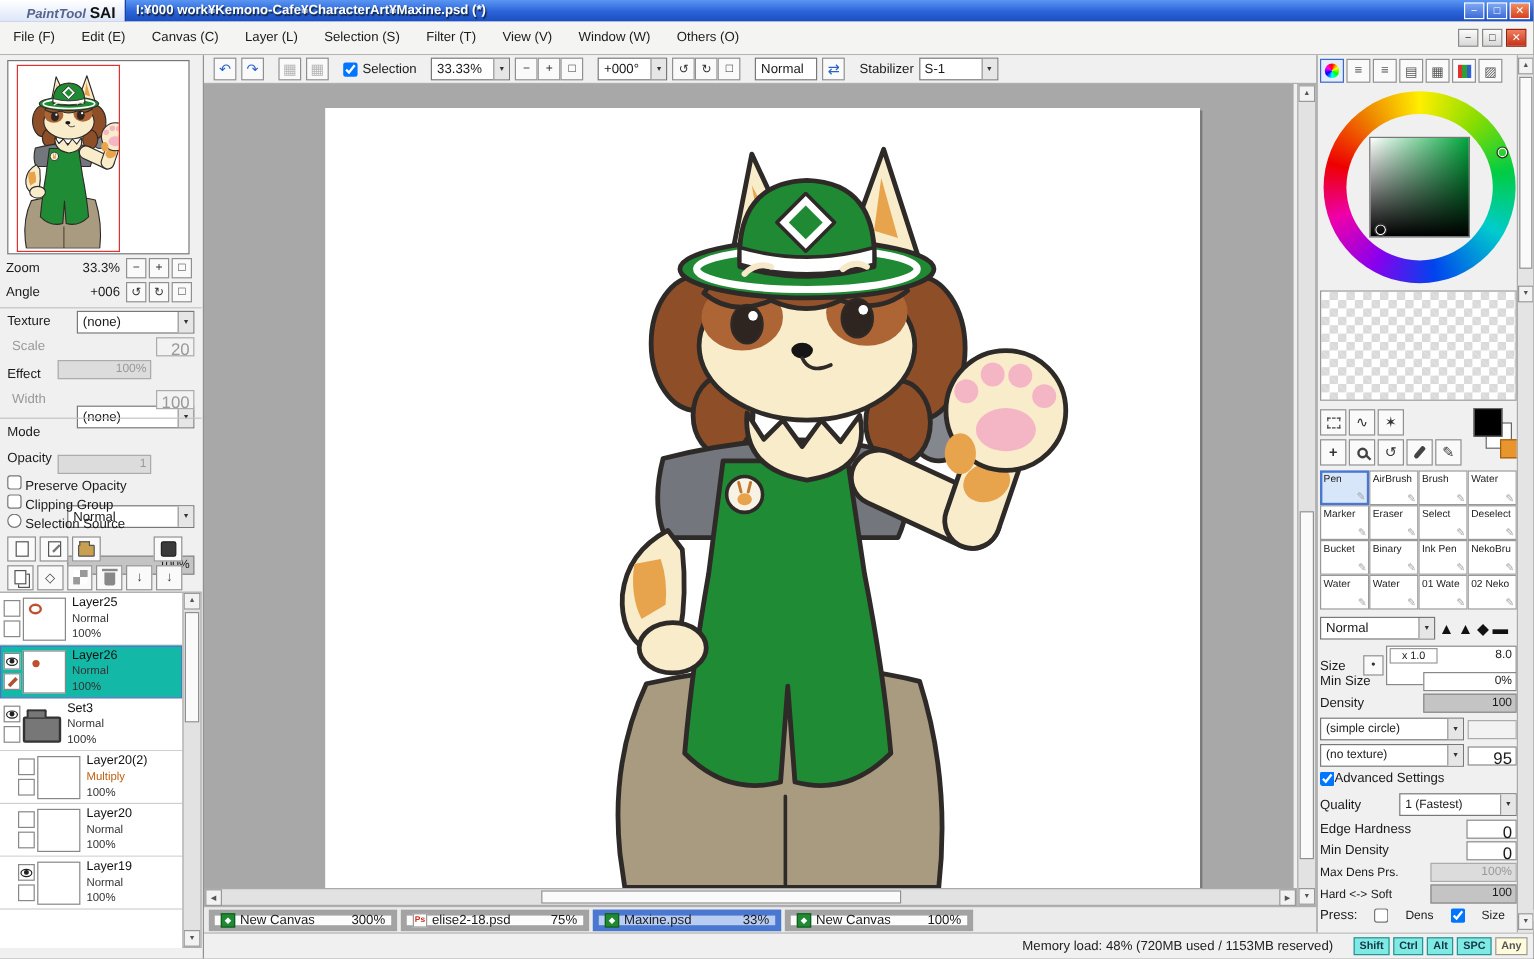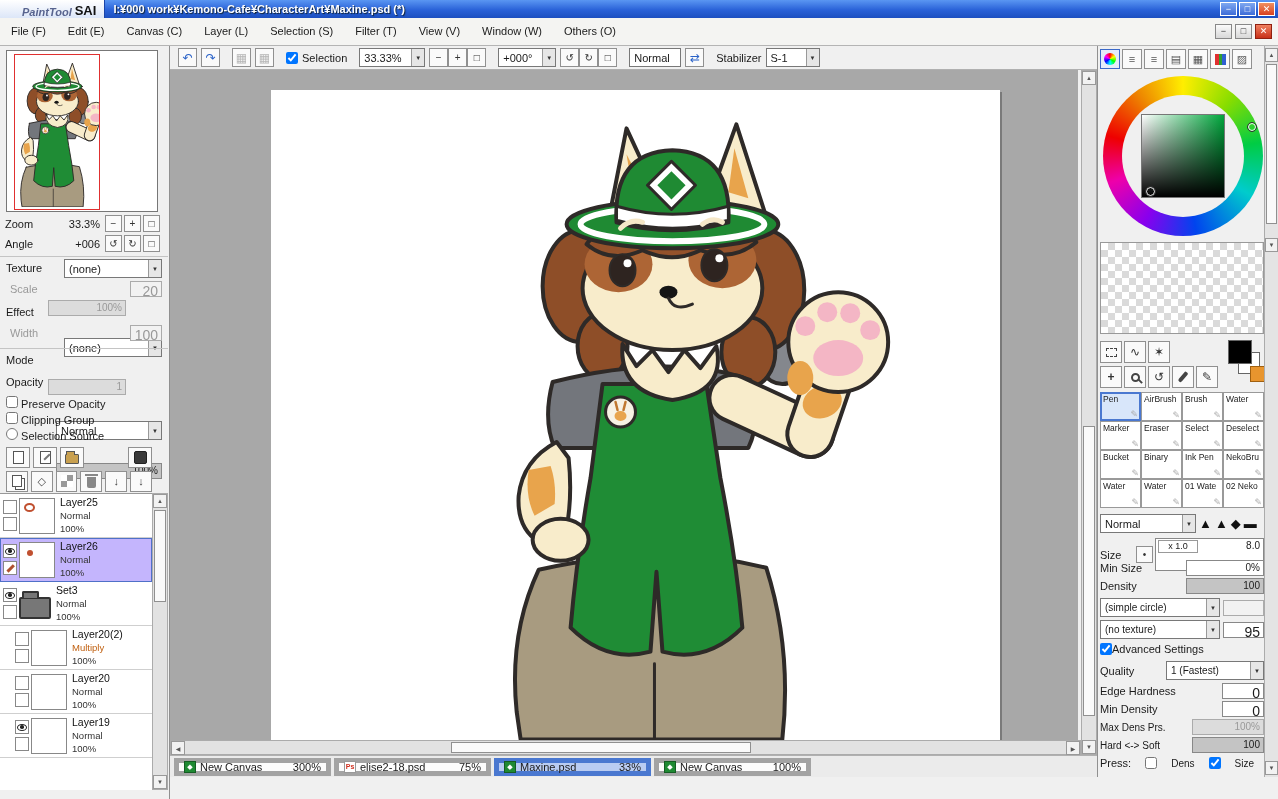--- a/index.html
+++ b/index.html
@@ -57,21 +57,21 @@
 .ic-folder{position:relative;width:14px;height:10px;background:#C8A050;border:1px solid #555;border-radius:1px;margin-top:3px}
 .ic-folder::before{content:"";position:absolute;left:0;top:-4px;width:7px;height:3px;background:#C8A050;border:1px solid #555;border-bottom:none}
 .ic-dark{width:13px;height:13px;background:#3A3A3A;border:1px solid #222;border-radius:2px}
 .ic-pages{position:relative;width:10px;height:12px;background:#fff;border:1px solid #555;box-shadow:3px 3px 0 -1px #fff,3px 3px 0 0 #555}
 .ic-checker{width:12px;height:12px;background:conic-gradient(#999 25%,#fff 0 50%,#999 0 75%,#fff 0)}
 .ic-trash{position:relative;width:9px;height:11px;background:#888;border-radius:0 0 2px 2px;margin-top:3px}
 .ic-trash::before{content:"";position:absolute;left:-2px;top:-3px;width:13px;height:2px;background:#888}
 
 .layerlist{position:absolute;left:0;top:447px;width:152px;height:297px;background:#fff;border-top:1px solid #999;overflow:hidden}
 .lrow{height:44px;border-bottom:1px solid #CFCFCF;display:flex;align-items:center;background:#fff}
-.lrow.sel{background:#c4b5fd;outline:1px solid #5070C8;outline-offset:-1px}
+.lrow.sel{background:#14b8a6;outline:1px solid #5070C8;outline-offset:-1px}
 .lrow.child{padding-left:12px}
 .lboxes{display:flex;flex-direction:column;gap:3px;margin:0 2px 0 3px}
 .mbox{width:14px;height:14px;background:#fff;border:1px solid #888;display:flex;align-items:center;justify-content:center}
 .eye{display:inline-block;width:10px;height:7px;border:1.5px solid #222;border-radius:50%;position:relative}
 .eye::after{content:"";position:absolute;left:2px;top:0.5px;width:3.5px;height:3.5px;background:#222;border-radius:50%}
 .paintmark{display:block;width:9px;height:2.5px;background:#B05030;transform:rotate(-45deg)}
 .lthumb{width:36px;height:36px;background:#fff;border:1px solid #888;position:relative;flex:0 0 auto}
 .tmark{position:absolute;left:4px;top:4px;width:11px;height:9px;border:2px solid #C05030;border-radius:50%}
 .tdot{position:absolute;left:7px;top:7px;width:6px;height:6px;background:#C05030;border-radius:50%}
 .folder-ic{position:relative;width:32px;height:22px;background:#777;border:2px solid #333;border-radius:2px;margin-top:8px;flex:0 0 auto}
@@ -272,21 +272,21 @@
     <div class="combo" style="width:52px">
       <span>Normal</span>
     </div>
     <div class="gap4"></div>
     <div class="tbtn">
         <span>⇄</span>
       </div>
     <div class="gap12"></div>
     <span class="lbl">Stabilizer</span>
     <div class="gap4"></div>
-    <div class="combo" style="width:54px">
+    <div class="combo" style="width:66px">
       <span>S-1</span>
       <span class="arr">▼</span>
     </div>
   </div>
 
   <div class="abs leftpanel">
 
     <div class="navbox">
       <svg viewBox="220 0 360 650" preserveAspectRatio="xMidYMid meet" style="position:absolute;left:8px;top:4px;width:84px;height:152px">
           <use href="#maxine"></use>
@@ -547,20 +547,28 @@
       <span class="tname">Maxine.psd</span>
       <span class="tzoom">33%</span>
     </div>
     <div class="tab">
       <span class="cvs-ic">◆</span>
       <span class="tname">New Canvas</span>
       <span class="tzoom">100%</span>
     </div>
   </div>
 
+  <div class="abs statusbar">
+    <span class="memtext">Memory load: 48% (720MB used / 1153MB reserved)</span>
+    <span class="keychip">Shift</span>
+    <span class="keychip">Ctrl</span>
+    <span class="keychip">Alt</span>
+    <span class="keychip">SPC</span>
+    <span class="keychip off">Any</span>
+  </div>
 
   <div class="abs rightpanel"></div>
 
   <div class="abs" style="left:1100px;top:49px;display:flex;gap:2px">
     <div class="cpbtn sel">
         <span style="width:12px;height:12px;border-radius:50%;background:conic-gradient(#f00,#ff0,#0f0,#0ff,#00f,#f0f,#f00)"></span>
       </div>
     <div class="cpbtn">
         <span>≡</span>
       </div>

